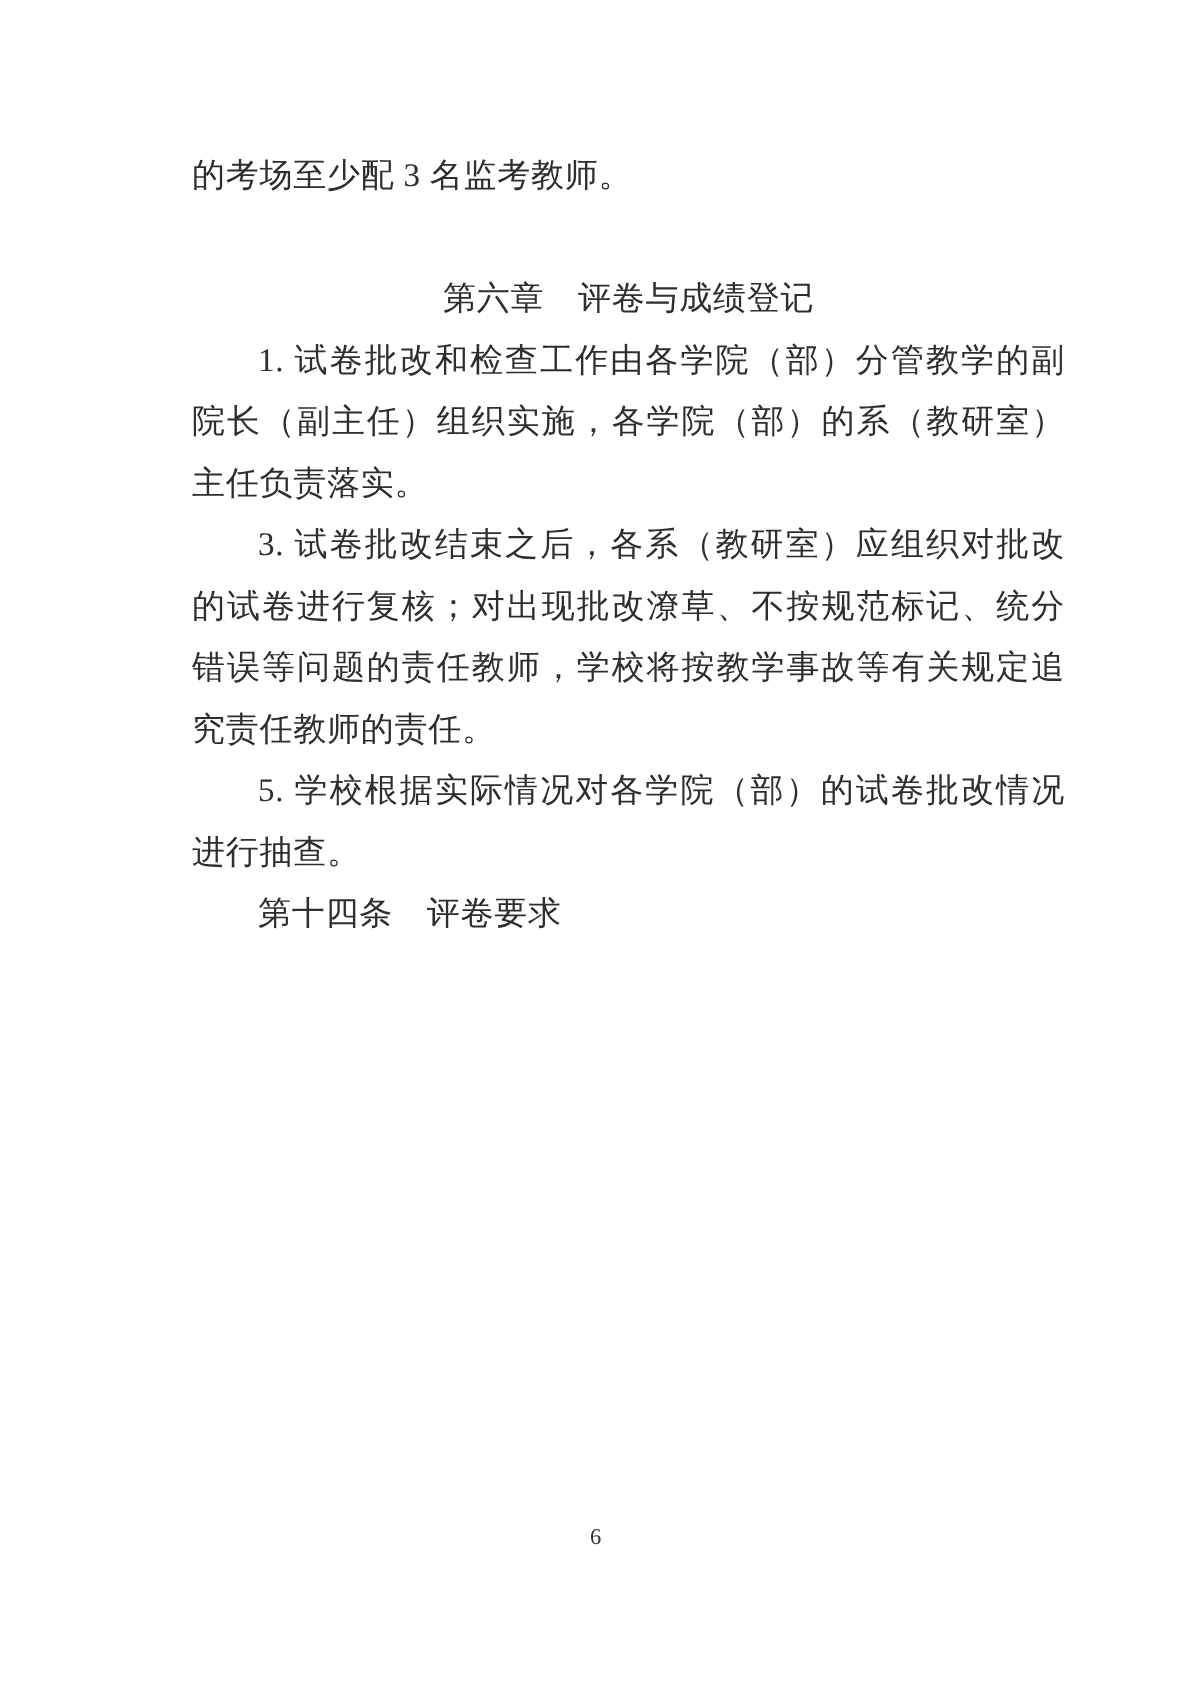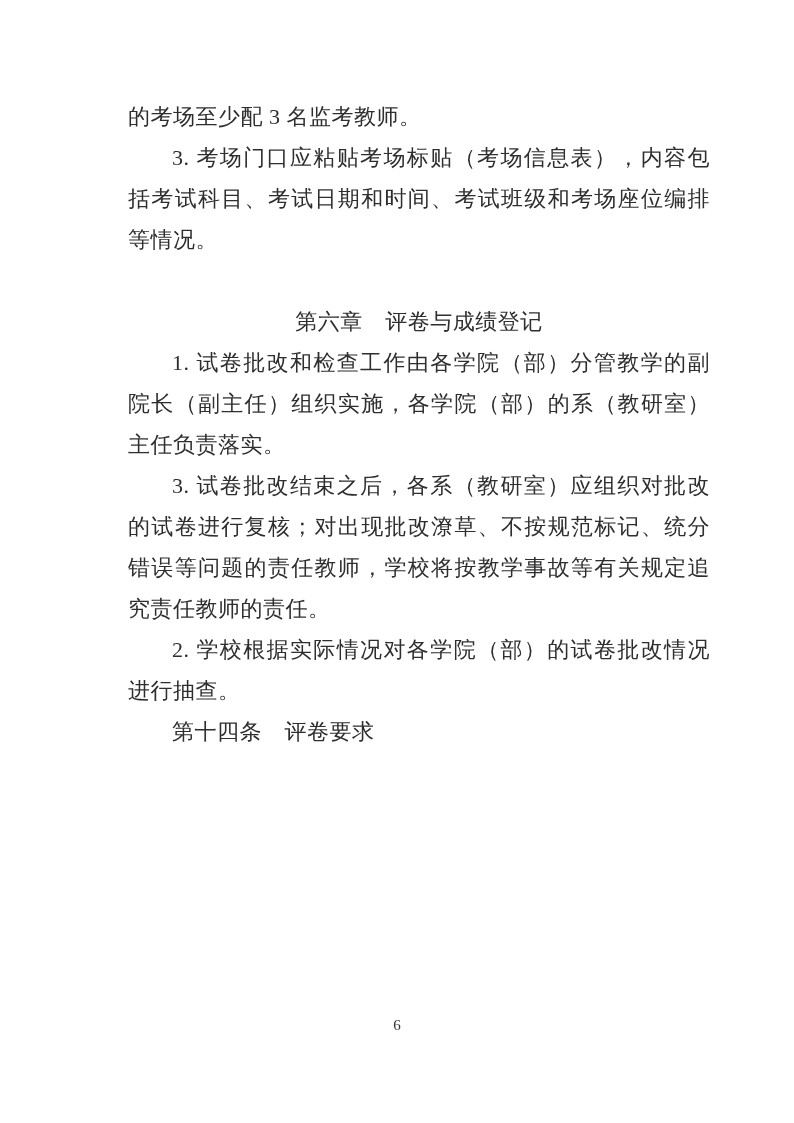--- a/index.html
+++ b/index.html
@@ -51,21 +51,20 @@
     line-height: 20px;
     color: #333333;
   }
 </style>
 </head>
 <body>
 
 <div class="page">
   <div class="doc-body">
     <p>的考场至少配 3 名监考教师。</p>
-    <p class="indent">3. 考场门口应粘贴考场标贴（考场信息表），内容包括考试科目、考试日期和时间、考试班级和考场座位编排等情况。</p>
     <p class="chapter-heading">第六章　评卷与成绩登记</p>
     <p class="indent">1. 试卷批改和检查工作由各学院（部）分管教学的副院长（副主任）组织实施，各学院（部）的系（教研室）主任负责落实。</p>
     <p class="indent">3. 试卷批改结束之后，各系（教研室）应组织对批改的试卷进行复核；对出现批改潦草、不按规范标记、统分错误等问题的责任教师，学校将按教学事故等有关规定追究责任教师的责任。</p>
-    <p class="indent">2. 学校根据实际情况对各学院（部）的试卷批改情况进行抽查。</p>
+    <p class="indent">5. 学校根据实际情况对各学院（部）的试卷批改情况进行抽查。</p>
     <p class="indent">第十四条　评卷要求</p>
   </div>
   <div class="page-number">6</div>
 </div>
 
 </body></html>

